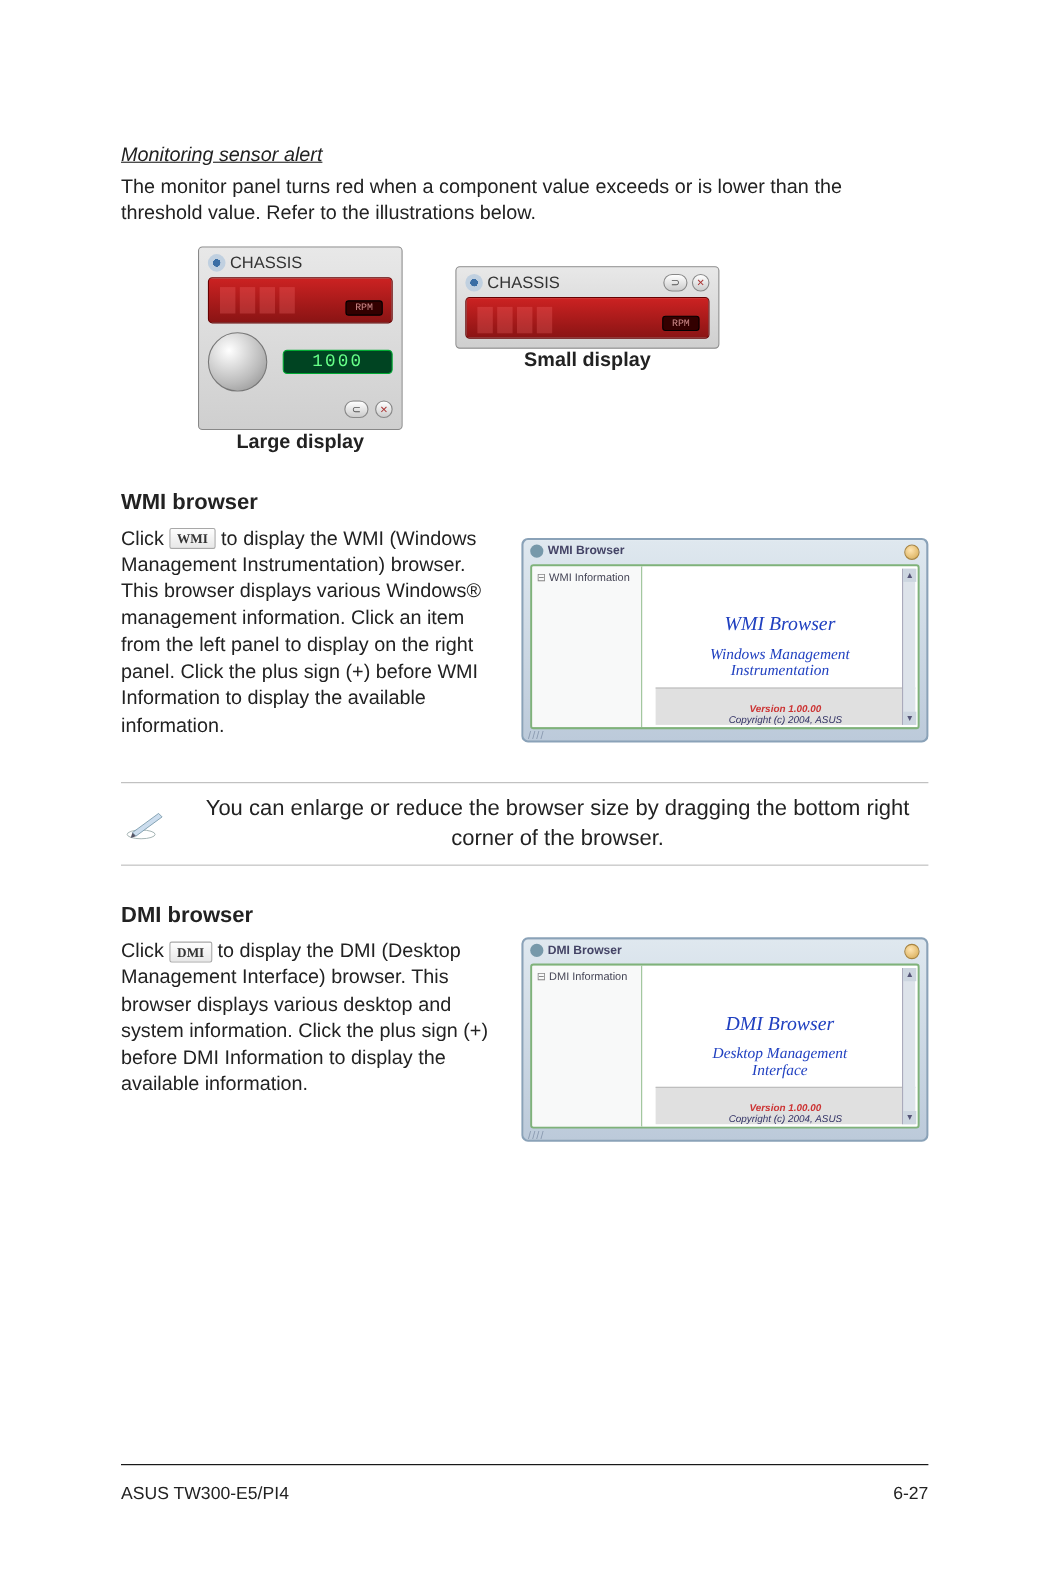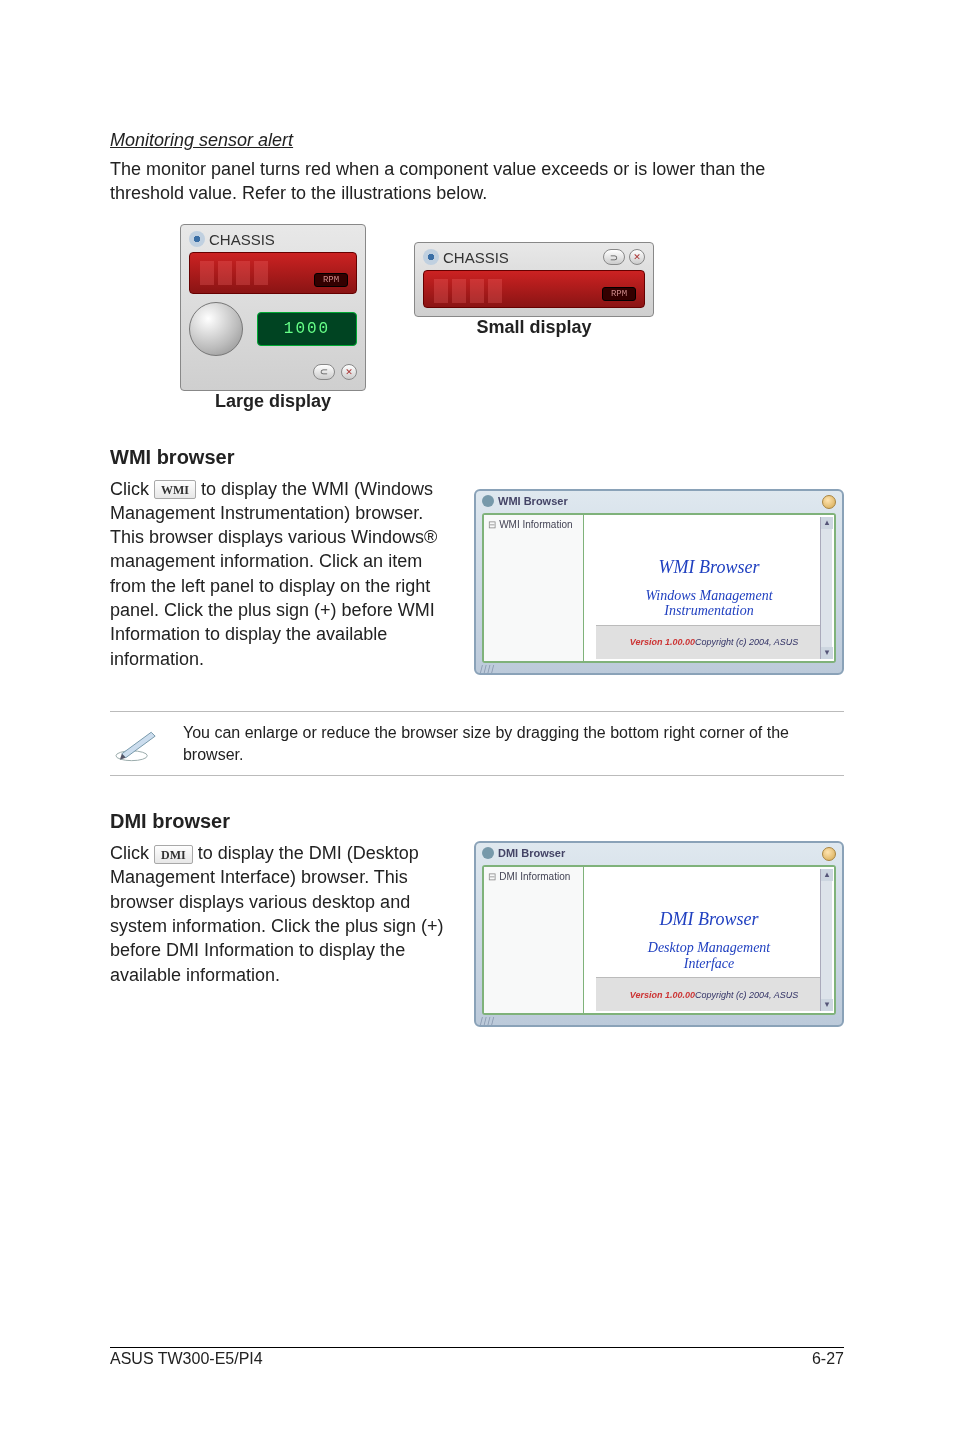--- a/index.html
+++ b/index.html
@@ -100,21 +100,21 @@
     color:#c88; font-size:9px; display:flex; align-items:center; justify-content:center;
   }
   .big-knob-row { display:flex; align-items:center; gap:14px; margin-top:8px; }
   .knob {
     width:54px; height:54px; border-radius:50%;
     background: radial-gradient(circle at 35% 30%, #fff, #bcbcbc 60%, #888);
     border:1px solid #777;
     position:relative;
   }
   .green-display {
-    flex:1; height:34px; border-radius:4px; border:1px solid #0a3;
+    flex:1; height:22px; border-radius:4px; border:1px solid #0a3;
     background:#042; color:#6f8; font-family:'Courier New',monospace;
     font-size:16px; display:flex; align-items:center; justify-content:center;
     letter-spacing:2px;
   }
   .bottom-icons { display:flex; gap:6px; justify-content:flex-end; margin-top:8px; }
 
   .chassis-small {
     width: 240px;
     background: linear-gradient(#e8e8e8,#cfcfcf);
     border:1px solid #888; border-radius:4px;
@@ -164,59 +164,59 @@
     font-family: 'Comic Sans MS', cursive;
     color:#2040c0;
     position:relative;
   }
   .bw-content .big { font-size:18px; font-style:italic; margin-bottom:10px; }
   .bw-content .mid { font-size:14px; font-style:italic; line-height:1.1; text-align:center; }
   .bw-footer {
     position:absolute; left:112px; right:2px; bottom:2px; height:34px;
     background:#e0e0e0; border-top:1px solid #bbb;
     font-size:9px; color:#336; font-style:italic;
-    display:flex; flex-direction:row; align-items:center; justify-content:center;
+    display:flex; flex-direction:column; align-items:center; justify-content:flex-end;
   }
   .bw-footer .ver { color:#c33; font-weight:bold; font-size:9px; }
   .bw-scroll { position:absolute; right:2px; top:2px; bottom:2px; width:12px; background:#dde3ea; border-left:1px solid #aab; }
   .bw-scroll .arrow { width:12px; height:12px; background:#cdd6e0; font-size:9px; text-align:center; color:#557; }
   .bw-scroll .arrow.bot { position:absolute; bottom:0; }
   .bw-resize { position:absolute; left:4px; bottom:-2px; font-size:10px; color:#8a9ab0; letter-spacing:1px; }
 
   
   .note-row {
     display:flex; gap:20px; align-items:center;
     border-top:1px solid #bbb; border-bottom:1px solid #bbb;
     padding:10px 4px; margin:22px 0 10px 0;
   }
   .pencil {
     width:50px; height:40px; position:relative;
   }
   .pencil svg { width:100%; height:100%; }
-  .note-text { font-size:16px; line-height:1.35; }
+  .note-text { font-size:20px; line-height:1.35;text-align:center; }
 
   
   .tag-btn {
     display:inline-block;
     font-family:Liberation Serif, serif;
     font-weight:bold; font-size:12px;
     background:linear-gradient(#fefefe,#e7e7e7);
     border:1px solid #a8a8a8;
     padding:1px 6px 0 6px;
     vertical-align: middle;
     color:#333;
     border-radius:2px;
   }
 
   
   .page-footer {
     position:absolute; left:110px; right:110px; bottom:70px;
     border-top:1px solid #000;
     display:flex; justify-content:space-between;
-    font-size:16px; padding-top:2px;
+    font-size:16px; padding-top:18px;
   }
 </style>
 </head>
 <body>
 
 <div class="section-underline">Monitoring sensor alert</div>
 <div class="body-text">The monitor panel turns red when a component value exceeds or is lower than the threshold value. Refer to the illustrations below.</div>
 
 <div class="panels-row">
   <div class="panel-col">

